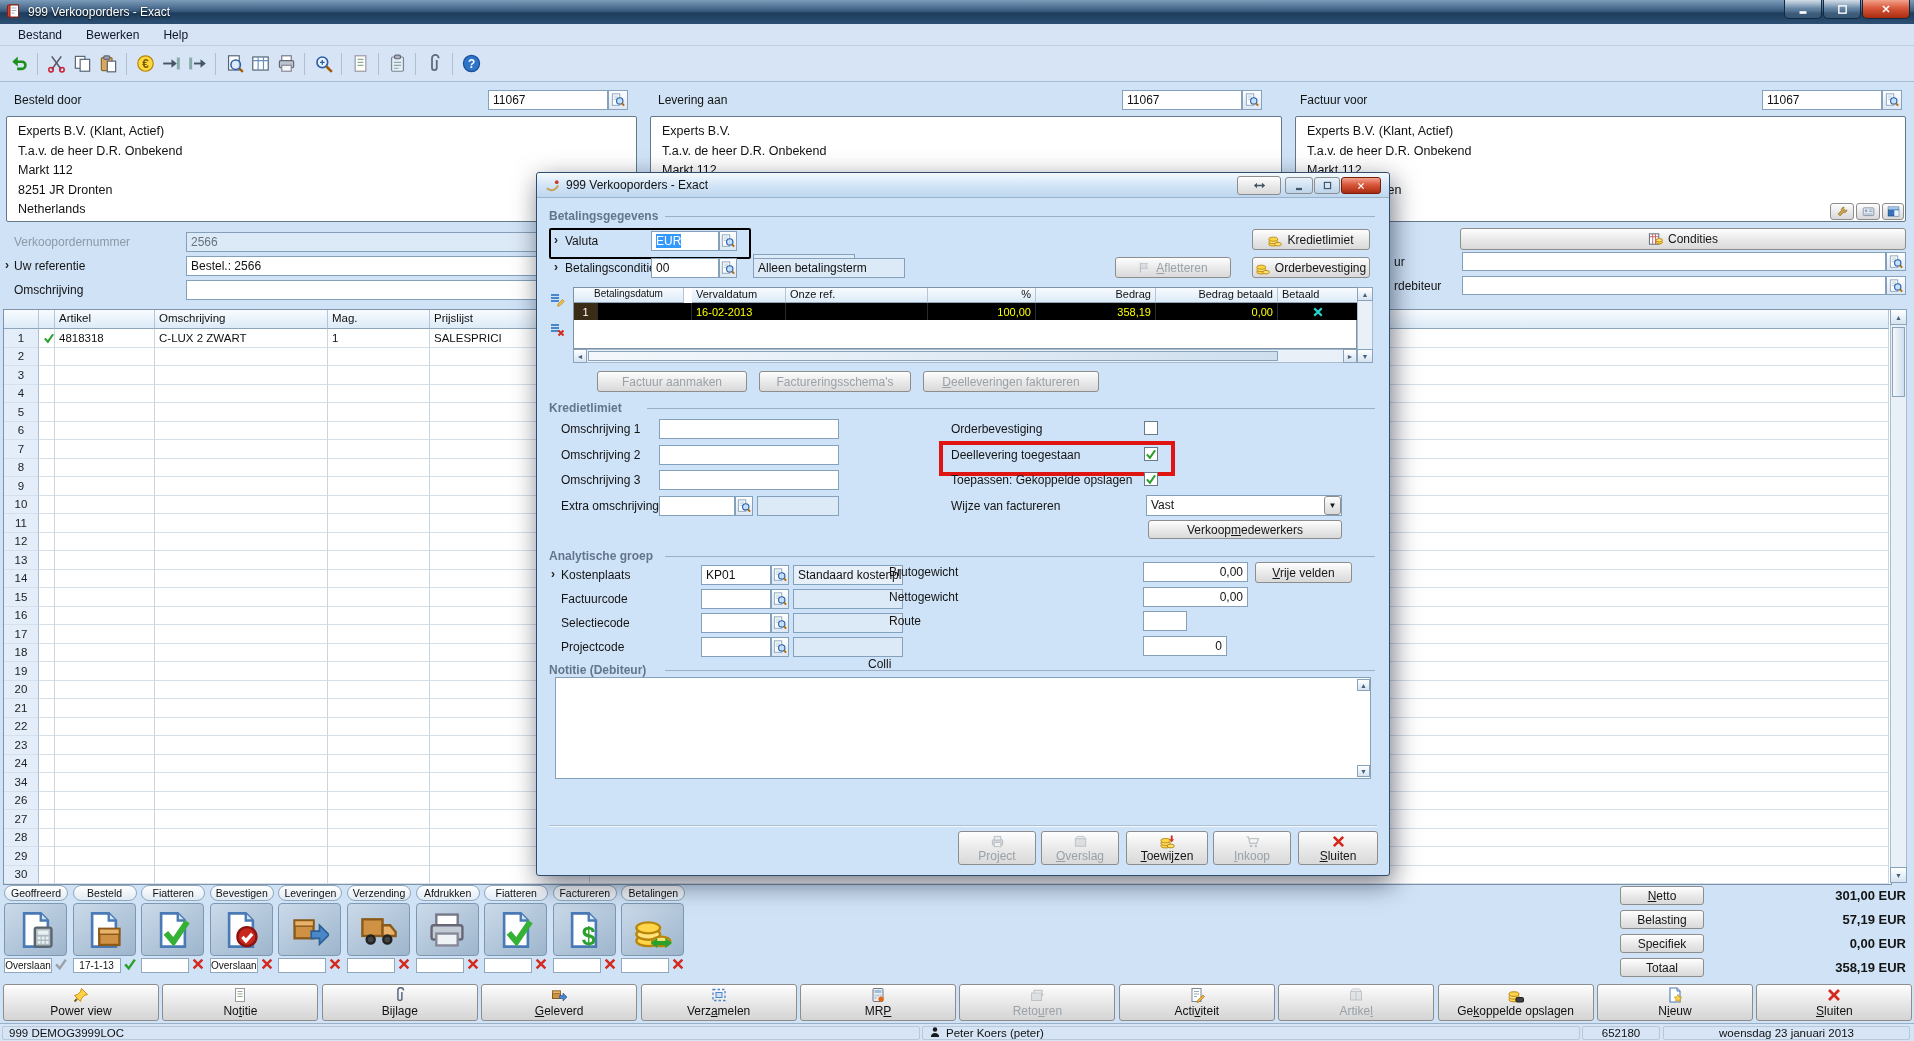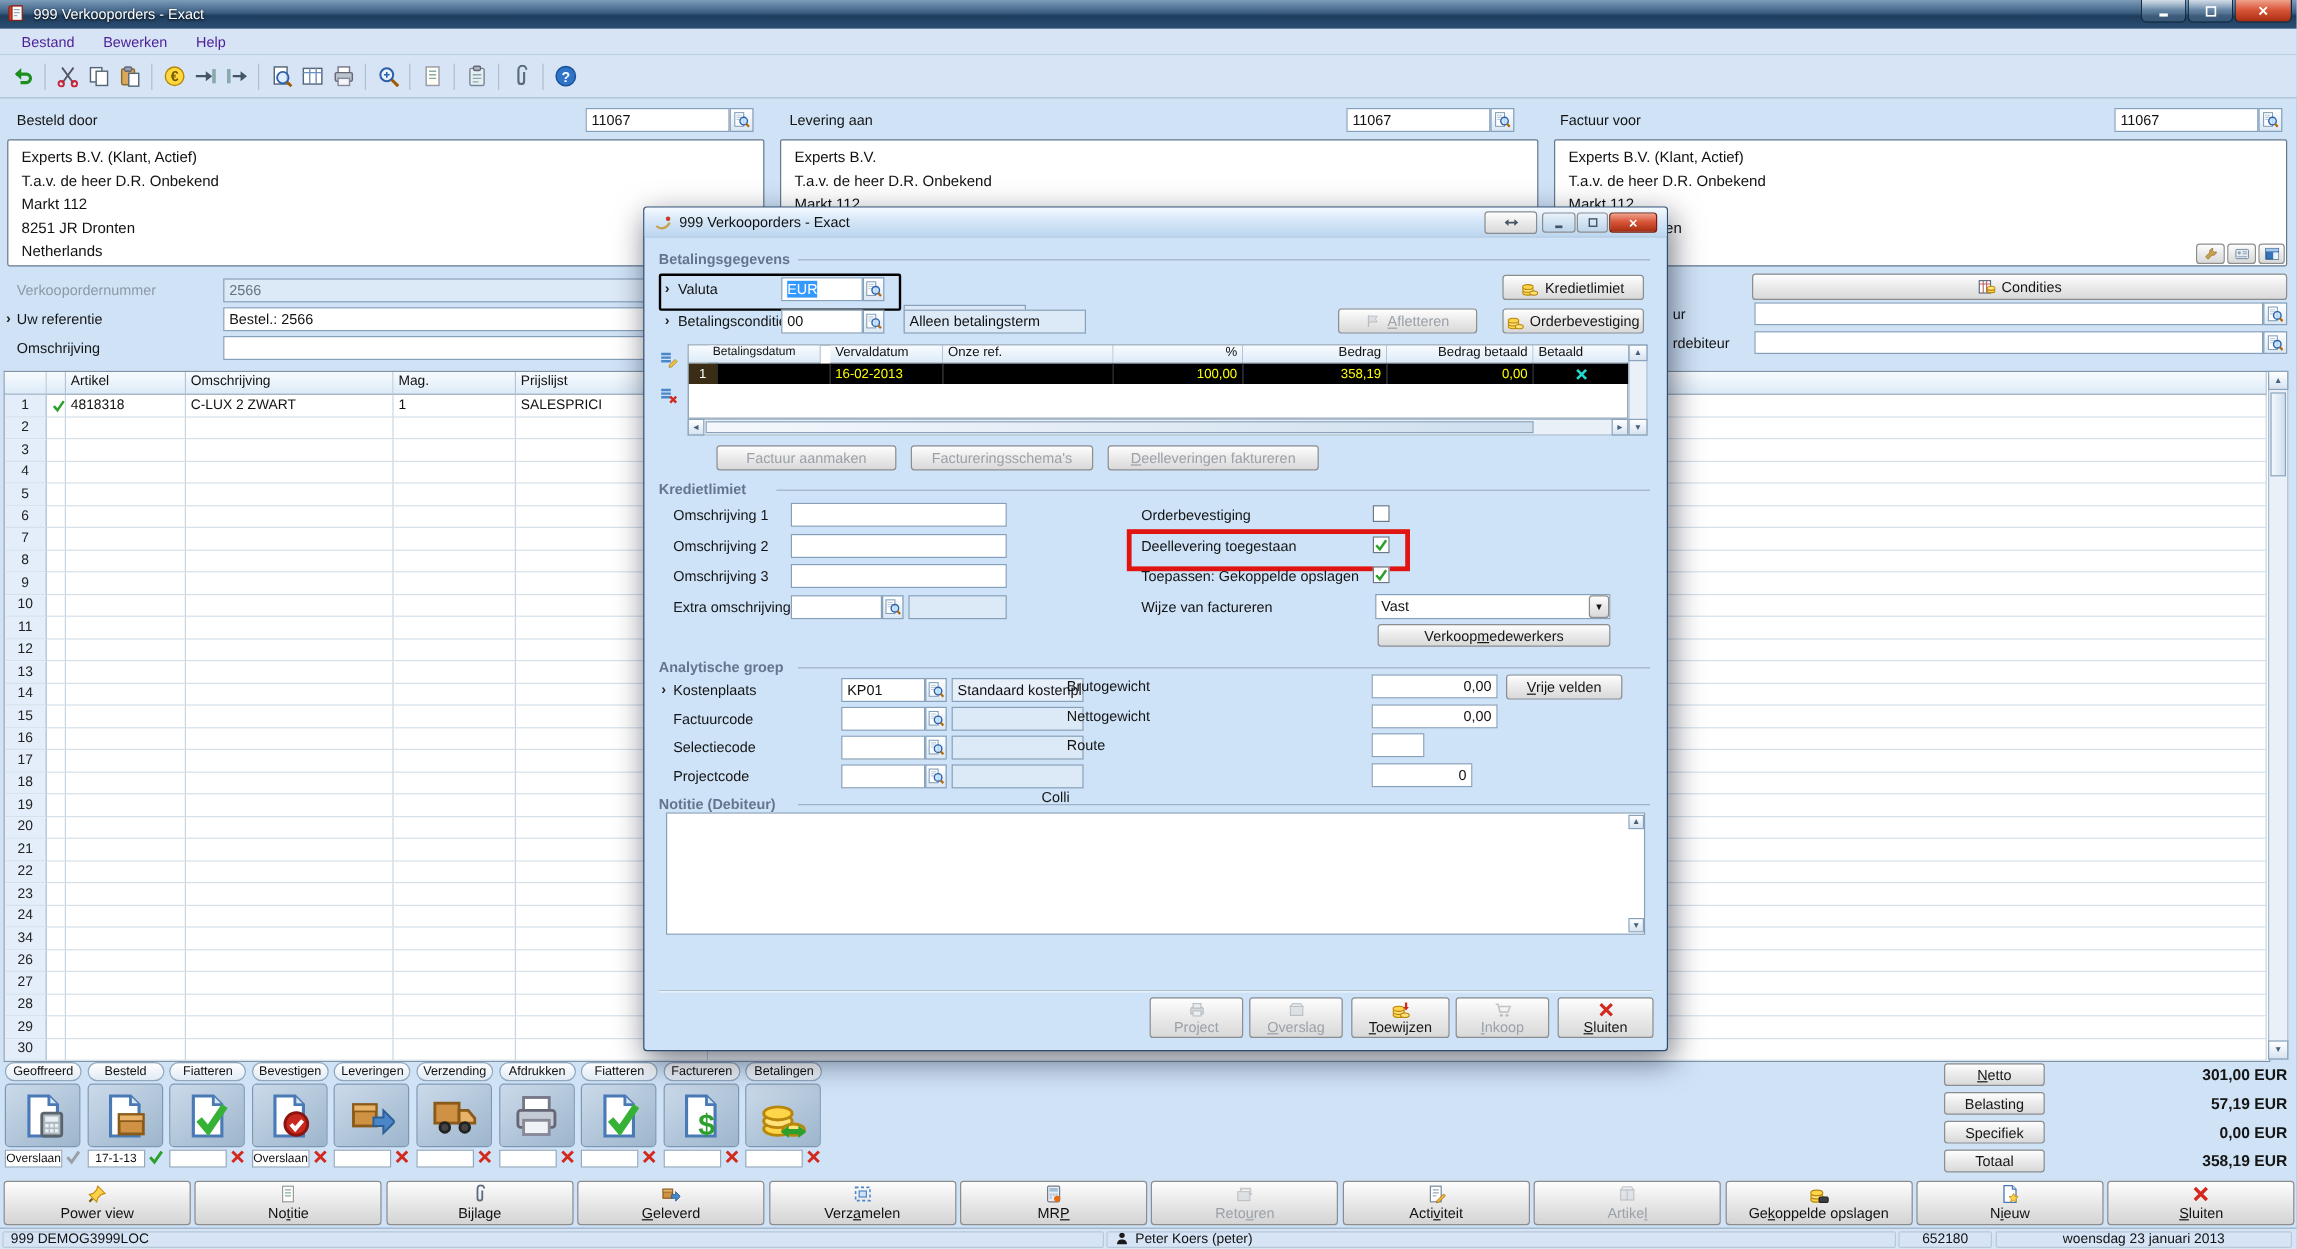--- a/index.html
+++ b/index.html
@@ -16,21 +16,21 @@
   .tb-title{margin-left:6px;font-size:12px;text-shadow:0 1px 2px #000;}
   .winbtns{position:absolute;right:4px;top:0;display:flex;}
   .winbtn{width:36px;height:18px;border:1px solid #12293f;border-top:none;border-radius:0 0 5px 5px;
     background:linear-gradient(rgba(255,255,255,.65),rgba(160,185,210,.35) 45%,rgba(90,120,150,.35));
     display:flex;align-items:center;justify-content:center;margin-left:1px;}
   .winbtn.close{width:46px;background:linear-gradient(#f0a28c,#d9573a 45%,#a82c10);}
 
   
   #menubar{position:absolute;left:0;top:24px;width:1914px;height:22px;background:#d6e4f5;
     border-bottom:1px solid #bccfe2;display:flex;align-items:center;padding-left:6px;box-sizing:border-box;}
-  .menu-item{padding:2px 12px;color:#4c1d95;}
+  .menu-item{padding:2px 12px;color:#0f172a;}
   #toolbar{position:absolute;left:0;top:46px;width:1914px;height:36px;background:#d6e4f5;
     border-bottom:1px solid #a9bdd1;display:flex;align-items:center;padding-left:6px;box-sizing:border-box;}
   .tbtn{width:26px;height:26px;display:flex;align-items:center;justify-content:center;border-radius:3px;}
   .tsep{width:1px;height:22px;background:#aebfd0;margin:0 5px;}
 
   
   .lbl{position:absolute;white-space:nowrap;color:#141414;}
   .lbl.dis{color:#8d99a7;}
   .arrow-mark{position:absolute;font-weight:bold;color:#222;}
   .field{position:absolute;background:#fff;border:1px solid #85a0ba;font-size:12px;

